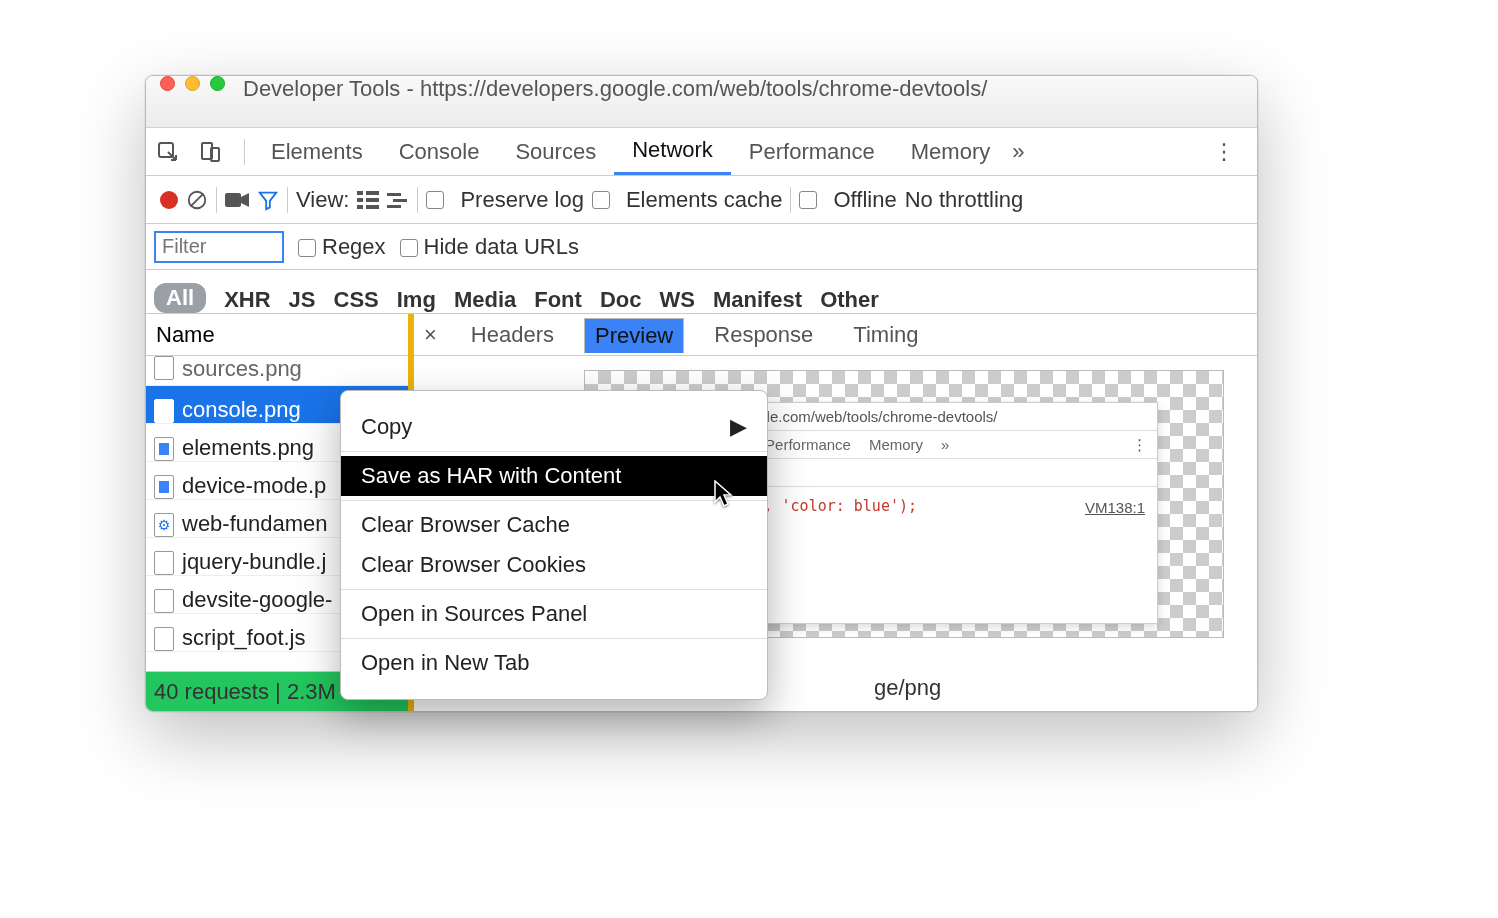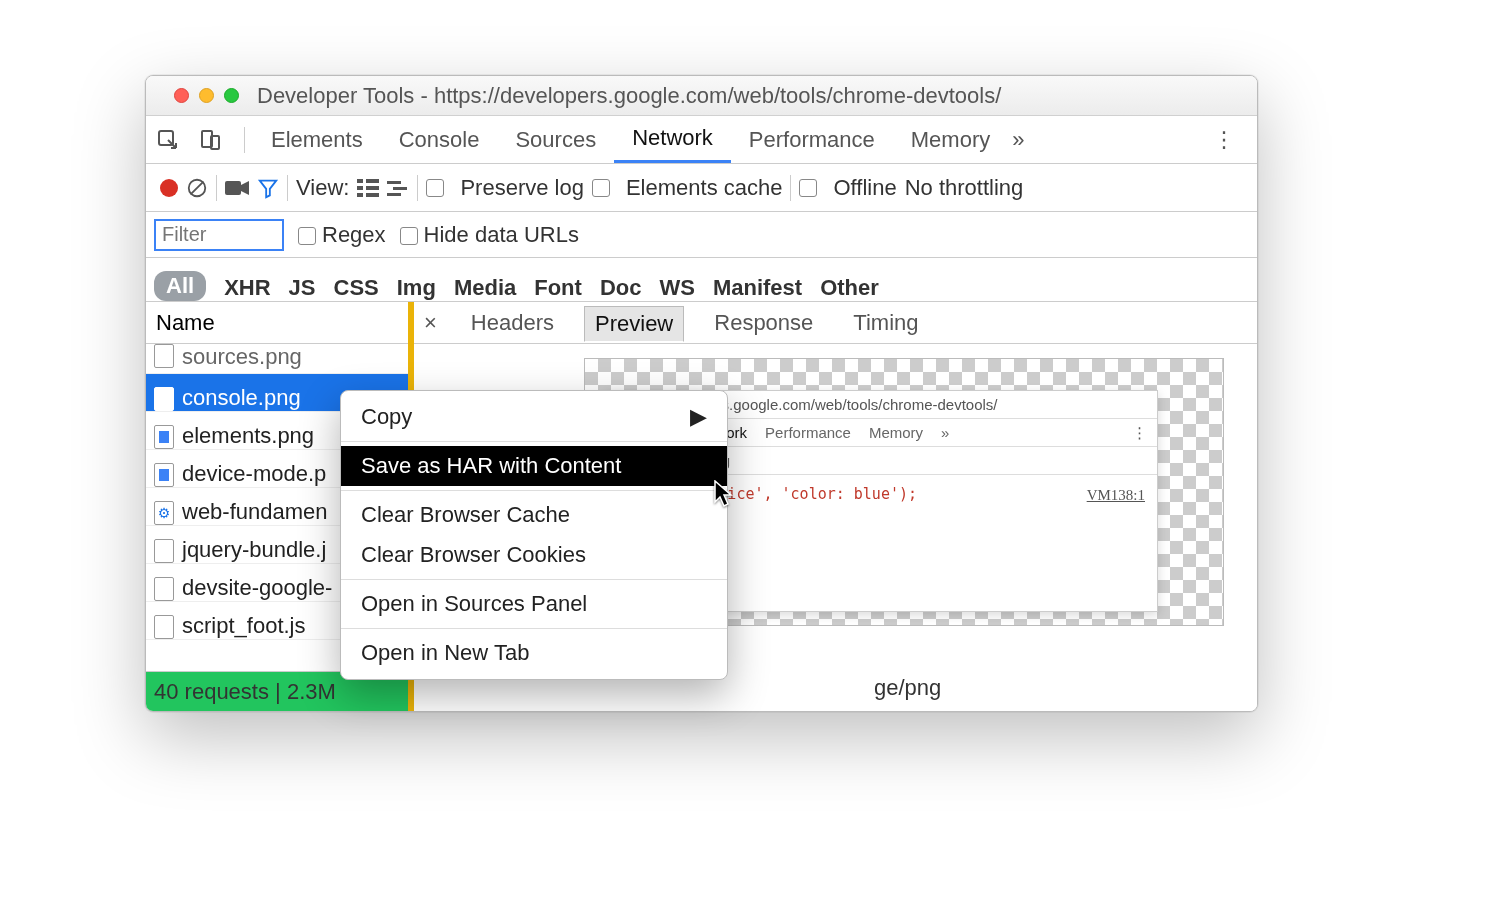--- a/index.html
+++ b/index.html
@@ -17,26 +17,25 @@
     height: 637px;
     background: #fff;
     border: 1px solid #bbb;
     border-radius: 8px;
     box-shadow: 0 25px 70px rgba(0,0,0,0.25), 0 0 0 1px rgba(0,0,0,0.05);
     display: flex;
     flex-direction: column;
     overflow: hidden;
   }
   .titlebar {
-    height: 40px;
+    height: 52px;
     background: linear-gradient(#f9f9f9,#ececec);
     border-bottom: 1px solid #d0d0d0;
     display: flex;
-    align-items: center;
-    padding: 0 28px;
+    padding: 0 14px;
     gap: 8px;
   }
   .traffic { display:flex; gap:10px; margin-right:10px;}
   .dot { width:15px; height:15px; border-radius:50%; }
   .dot.red{background:#ff5f57;border:1px solid #e0443e;}
   .dot.yellow{background:#febc2e;border:1px solid #dea123;}
   .dot.green{background:#28c840;border:1px solid #1aab29;}
   .title { font-size:22px; color:#555;}
   .tabbar {
     height:48px; display:flex; align-items:center; padding:0 10px; gap:0;
@@ -81,21 +80,21 @@
   .filerow.selected{background:#1a73e8;color:#fff;}
   .file-icon{width:20px;height:24px;border:1.5px solid #999;border-radius:2px;position:relative;background:#fff;flex-shrink:0;}
   .file-icon.img::after{content:"";position:absolute;inset:5px 4px 5px 4px;background:#3b82f6;}
   .file-icon.gear::after{content:"⚙";position:absolute;inset:0;display:flex;align-items:center;justify-content:center;font-size:14px;color:#1a73e8;}
   .filerow.selected .file-icon{border-color:#fff;}
   .statusbar{height:40px;border-top:1px solid #ccc;display:flex;align-items:center;padding:0 8px;font-size:22px;color:#333;background:#22c55e;}
   .right{flex:1;display:flex;flex-direction:column;min-width:0;position:relative;}
   .detail-tabs{height:42px;display:flex;align-items:center;gap:20px;padding:0 10px;font-size:22px;border-bottom:1px solid #ccc;color:#555;}
   .detail-tabs .close{font-size:22px;margin-right:4px;}
   .dtab{padding:4px 10px;}
-  .dtab.active{border:1px solid #bbb;border-bottom:1px solid #fff;background:#e5e5e5;position:relative;top:1px;color:#111;}
+  .dtab.active{border:1px solid #bbb;border-bottom:1px solid #fff;background:#3b82f6;position:relative;top:1px;color:#111;}
   .preview-area{flex:1;position:relative;background:#fff;}
   .checker{
     position:absolute; left:170px; top:14px; width:640px; height:268px;
     background-image:
       linear-gradient(45deg,#ccc 25%,transparent 25%),
       linear-gradient(-45deg,#ccc 25%,transparent 25%),
       linear-gradient(45deg,transparent 75%,#ccc 75%),
       linear-gradient(-45deg,transparent 75%,#ccc 75%);
     background-size:26px 26px;
     background-position:0 0,0 13px,13px -13px,-13px 0;
@@ -103,27 +102,27 @@
   }
   .thumb{
     position:absolute;left:194px;top:46px;width:550px;height:222px;background:#fff;border:1px solid #ccc;box-shadow:0 3px 10px rgba(0,0,0,0.15);
     font-size:15px;color:#555;display:flex;flex-direction:column;overflow:hidden;
   }
   .thumb .trow{height:28px;display:flex;align-items:center;padding:0 10px;border-bottom:1px solid #ddd;gap:8px;}
   .thumb .tabs{display:flex;gap:18px;font-size:15px;color:#666;}
   .thumb .tabs .tact{color:#111;}
   .thumb .code{padding:10px;font-family:Menlo,Consolas,monospace;font-size:15px;color:#c0392b;}
   .thumb .code .str{color:#c0392b;}
-  .thumb .vm{position:absolute;right:12px;top:96px;font-size:15px;color:#555;text-decoration:underline;font-family:Liberation Serif, serif;}
+  .thumb .vm{position:absolute;right:12px;top:96px;font-size:15px;color:#555;text-decoration:underline;}
   .mime{position:absolute;left:460px;bottom:10px;font-size:22px;color:#333;}
   
   .ctx{
-    position:absolute; left:340px; top:390px; width:388px; background:#fff;
+    position:absolute; left:340px; top:390px; width:428px; background:#fff;
     border:1px solid #bbb;border-radius:8px;box-shadow:0 15px 40px rgba(0,0,0,0.3);
-    font-size:22px; color:#222; padding:6px 0; z-index:50;
+    font-size:22px; color:#222; padding:16px 0; z-index:50;
   }
   .ctx .mi{height:40px;display:flex;align-items:center;padding:0 20px;justify-content:space-between;}
   .ctx .mi.hover{background:#000000;color:#fff;}
   .ctx hr{border:none;border-top:1px solid #ddd;margin:4px 0;}
   .cursor{position:absolute;left:714px;top:480px;z-index:60;}
   .cursor svg{filter:drop-shadow(0 1px 1px rgba(0,0,0,0.5));}
   .funnel-icon svg{color:#1a73e8;}
 </style>
 </head>
 <body>

